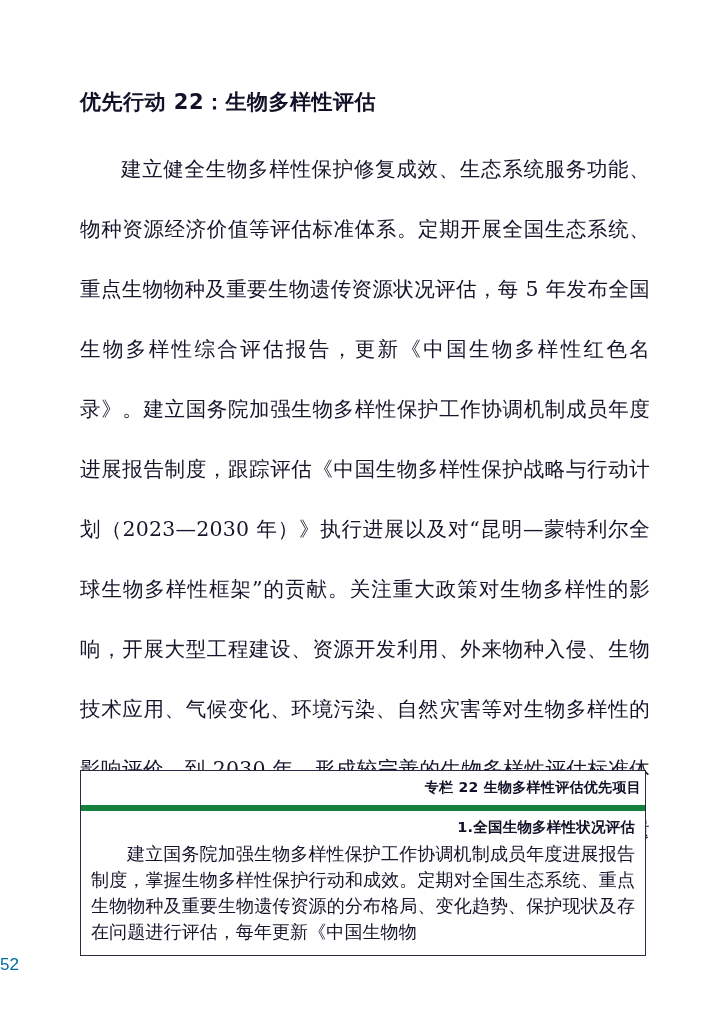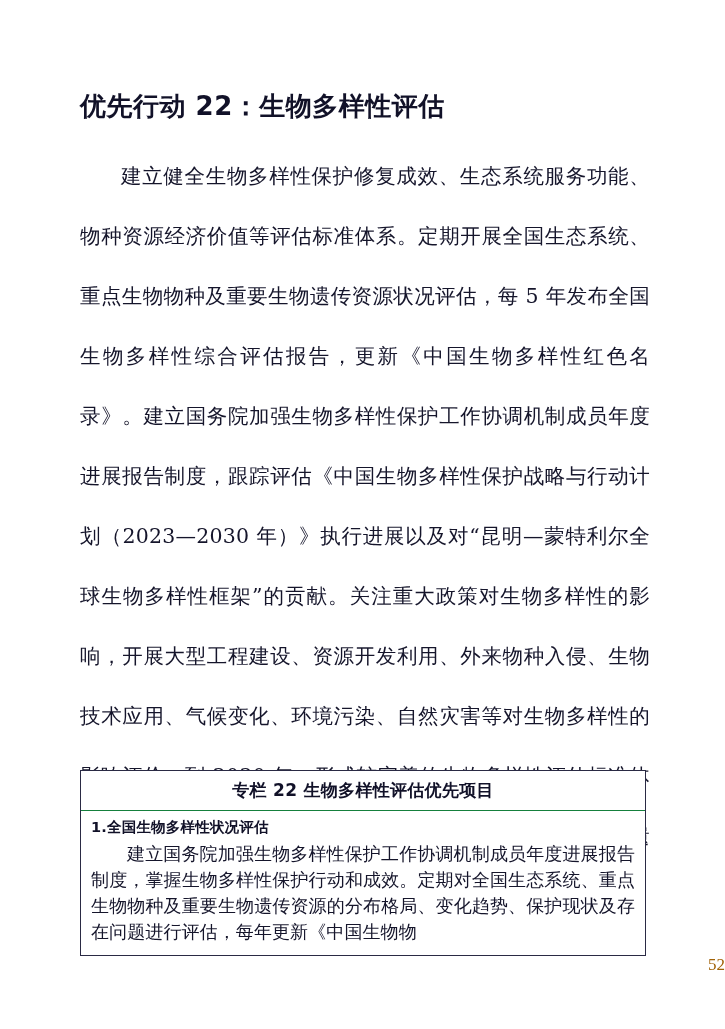--- a/index.html
+++ b/index.html
@@ -20,21 +20,21 @@
   }
   .content {
     position: absolute;
     left: 80px;
     top: 88px;
     width: 570px;
   }
   .heading {
     font-family: "DejaVu Sans", "Liberation Sans", sans-serif;
     font-weight: bold;
-    font-size: 26px;
+    font-size: 21px;
     letter-spacing: 0.5px;
     color: #111128;
     margin: 0 0 22px 0;
     line-height: 1.4;
   }
   .body-para {
     font-size: 20.5px;
     line-height: 60px;
     text-align: justify;
     text-justify: inter-ideograph;
@@ -48,58 +48,59 @@
     left: 80px;
     top: 770px;
     width: 566px;
     border: 1px solid #2a2a44;
     box-sizing: border-box;
     background: #fff;
   }
   .box-title {
     font-family: "DejaVu Sans", "Liberation Sans", sans-serif;
     font-weight: bold;
-    font-size: 17px;
-    text-align: center;
+    font-size: 14px;
+    text-align: right;
     padding: 8px 4px 8px 4px;
-    border-bottom: 1px solid #15803d;
+    border-bottom: 6px solid #15803d;
     color: #111128;
     letter-spacing: 0.3px;
   }
   .box-body {
     padding: 7px 10px 10px 10px;
   }
   .box-subtitle {
     font-family: "DejaVu Sans", "Liberation Sans", sans-serif;
     font-weight: bold;
     font-size: 14.5px;
     color: #111128;
     margin: 0 0 4px 0;
     letter-spacing: 0.2px;
+    text-align: right;
   }
   .box-para {
     font-family: "DejaVu Sans", "Liberation Sans", sans-serif;
     font-size: 18px;
     line-height: 26px;
     text-align: justify;
     text-justify: inter-ideograph;
     text-indent: 2em;
     margin: 0;
     color: #15152b;
     letter-spacing: 0.1px;
   }
   .page-number {
     position: absolute;
     left: 0;
     right: 0;
     top: 955px;
-    text-align: right;
-    font-family: Liberation Serif, serif;
+    text-align: left;
+    font-family: Liberation Sans, sans-serif;
     font-size: 17px;
-    color: #a16207;
+    color: #0369a1;
   }
 </style>
 </head>
 <body>
 
 <div class="page">
 
   <div class="content">
     <h1 class="heading">优先行动 22：生物多样性评估</h1>
     <p class="body-para">建立健全生物多样性保护修复成效、生态系统服务功能、物种资源经济价值等评估标准体系。定期开展全国生态系统、重点生物物种及重要生物遗传资源状况评估，每 5 年发布全国生物多样性综合评估报告，更新《中国生物多样性红色名录》。建立国务院加强生物多样性保护工作协调机制成员年度进展报告制度，跟踪评估《中国生物多样性保护战略与行动计划（2023—2030 年）》执行进展以及对“昆明—蒙特利尔全球生物多样性框架”的贡献。关注重大政策对生物多样性的影响，开展大型工程建设、资源开发利用、外来物种入侵、生物技术应用、气候变化、环境污染、自然灾害等对生物多样性的影响评价。到 2030 年，形成较完善的生物多样性评估标准体系，基本建立覆盖重要生态系统、重点生物物种及重要生物遗传资源的定期评估制度。</p>

